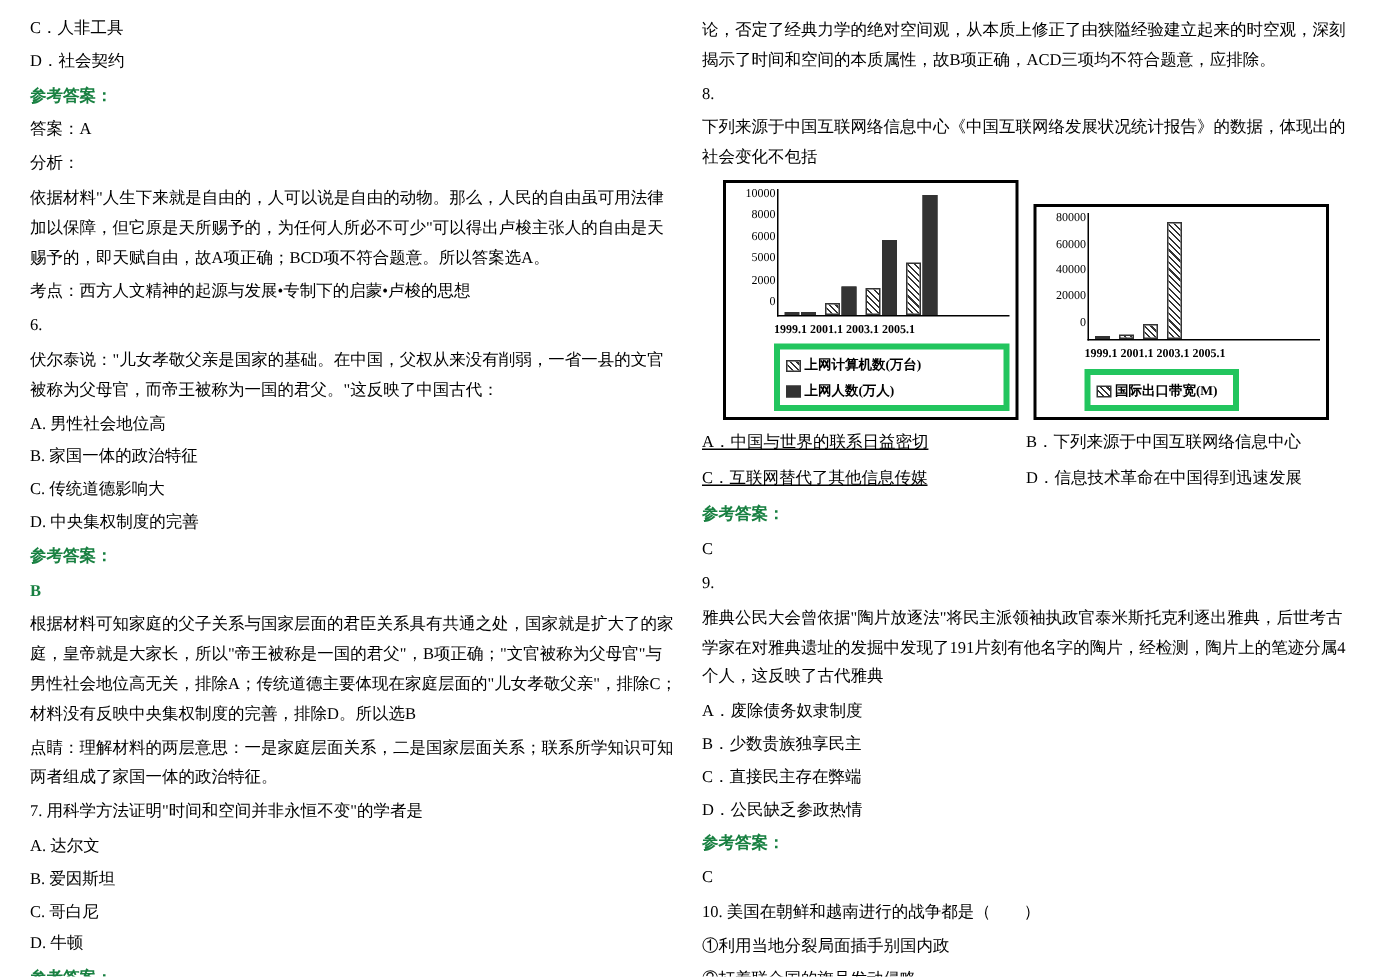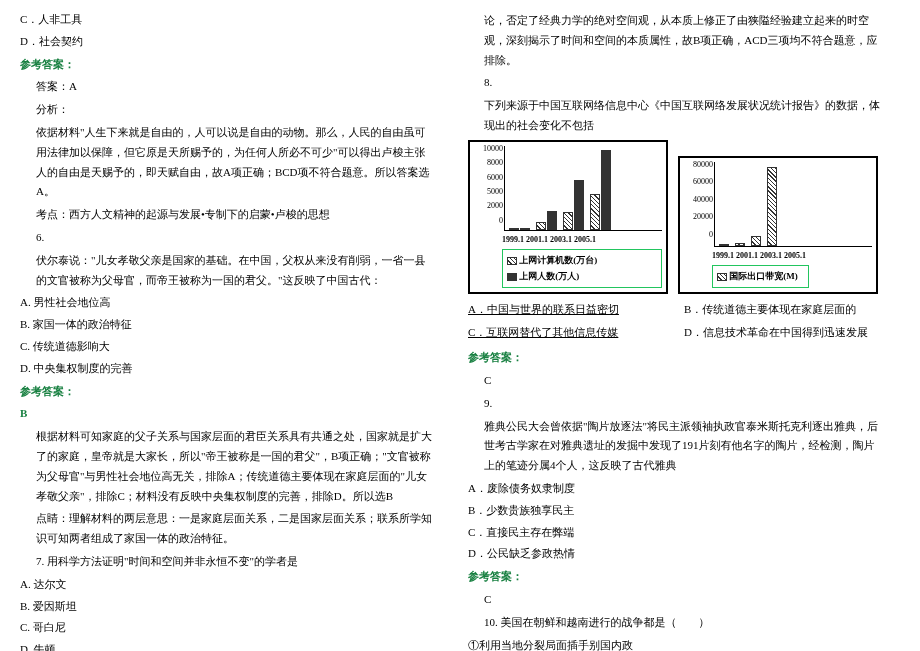--- a/index.html
+++ b/index.html
@@ -17,25 +17,25 @@
     .column {
       width: 50%;
       padding: 0 8px;
     }
     .option { margin: 2px 0; }
     .section-header {
       font-weight: bold;
       color: #188041;
       margin: 3px 0;
     }
-    .para { margin: 3px 16px; }
+    .para { margin: 3px 0; }
     .charts-row {
       display: flex;
       gap: 10px;
-      margin: 4px 0;
+      margin: 4px 14px;
       align-items: flex-end;
     }
     .chart-box {
       border: 2px solid #000;
       padding: 4px;
       width: 200px;
       background: #fff;
     }
     .chart-area {
       height: 85px;
@@ -79,21 +79,21 @@
     .bar.solid {
       background: #333;
     }
     .x-labels {
       font-size: 8px;
       margin-left: 28px;
       font-weight: bold;
     }
     .legend {
       font-size: 9px;
-      border: 1px solid #22c55e;
+      border: 4px solid #22c55e;
       padding: 2px 4px;
       margin-left: 28px;
       margin-top: 2px;
       display: inline-block;
       font-weight: bold;
     }
     .legend-item { display: inline-block; margin-right: 6px; }
     .swatch {
       display: inline-block;
       width: 10px;
@@ -203,21 +203,21 @@
       </div>
       <div class="x-labels">1999.1 2001.1 2003.1 2005.1</div>
       <div class="legend">
         <div class="legend-item"><span class="swatch hatch"></span> <span>国际出口带宽(M)</span></div>
       </div>
     </div>
   </div>
 
   <div class="ab-row">
     <span class="option">A．中国与世界的联系日益密切</span>
-    <span class="option">B．传统道德主要体现在家庭层面的</span>
+    <span class="option">B．下列来源于中国互联网络信息中心</span>
   </div>
   <div class="ab-row">
     <span class="option">C．互联网替代了其他信息传媒</span>
     <span class="option">D．信息技术革命在中国得到迅速发展</span>
   </div>
   <div class="section-header">参考答案：</div>
   <div class="para">C</div>
   <div class="para">9.</div>
   <div class="para">雅典公民大会曾依据"陶片放逐法"将民主派领袖执政官泰米斯托克利逐出雅典，后世考古学家在对雅典遗址的发掘中发现了191片刻有他名字的陶片，经检测，陶片上的笔迹分属4个人，这反映了古代雅典</div>
   <div class="option">A．废除债务奴隶制度</div>

